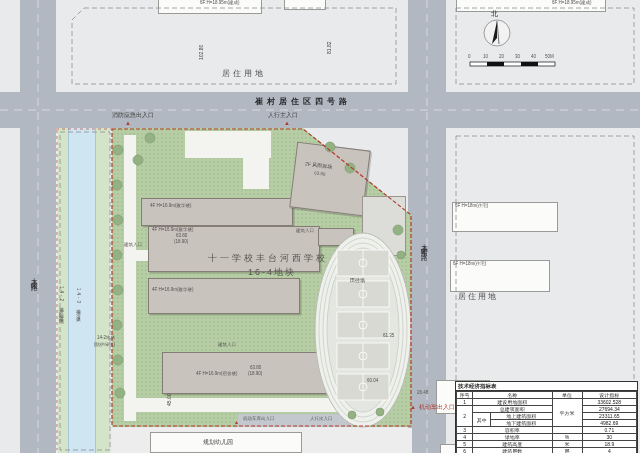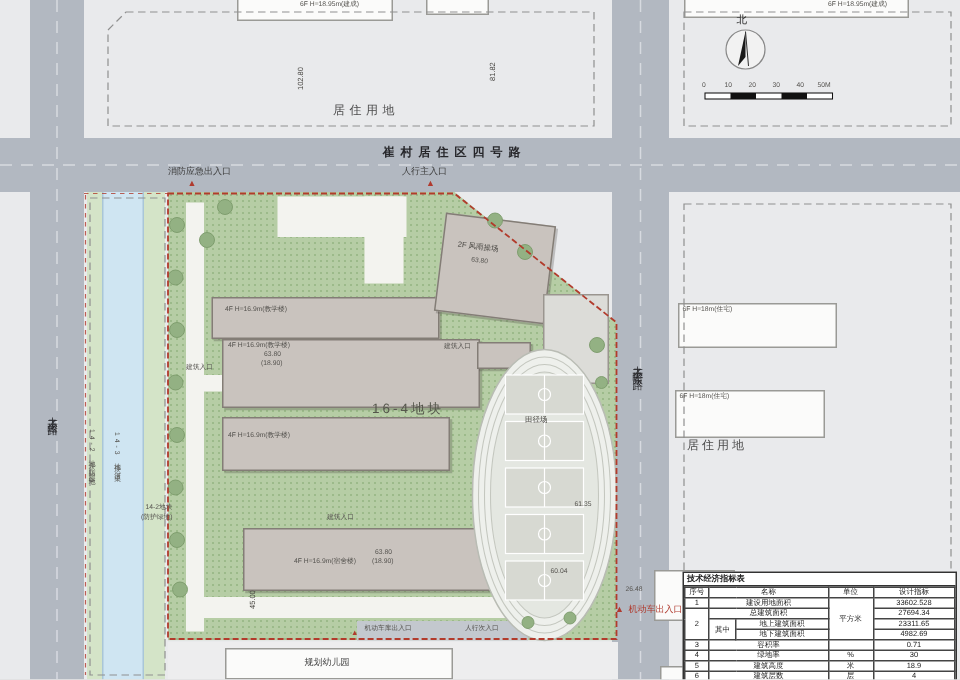--- a/index.html
+++ b/index.html
@@ -149,20 +149,21 @@
   <div class="lbl v" style="left:30px;top:272px;font-size:7px;color:#26262a;">太子峪路</div>
   <div class="lbl v" style="left:420px;top:238px;font-size:7px;color:#26262a;">太子峪东一路</div>
   <div class="lbl" style="left:222px;top:70px;font-size:8px;letter-spacing:3px;color:#4c4c4c;">居住用地</div>
   <div class="lbl" style="left:458px;top:293px;font-size:8px;letter-spacing:2px;color:#4c4c4c;">居住用地</div>
 
   <div class="lbl v micro" style="left:75px;top:288px;">14-3地块（河渠）</div>
   <div class="lbl v micro" style="left:58px;top:286px;">14-2地块（防护绿地）</div>
   <div class="lbl micro" style="left:97px;top:336px;">14-2地块</div>
   <div class="lbl micro" style="left:94px;top:343px;">(防护绿地)</div>
 
+  <div class="lbl" style="left:208px;top:254px;font-size:9px;letter-spacing:3px;color:#55564c;">十一学校丰台河西学校</div>
   <div class="lbl" style="left:248px;top:268px;font-size:9px;letter-spacing:2px;color:#55564c;">16-4地块</div>
 
   <div class="lbl" style="left:112px;top:112px;font-size:6px;">消防应急出入口</div>
   <div class="lbl red" style="left:125px;top:120px;font-size:6px;">▲</div>
   <div class="lbl" style="left:268px;top:112px;font-size:6px;">人行主入口</div>
   <div class="lbl red" style="left:284px;top:120px;font-size:6px;">▲</div>
   <div class="lbl red" style="left:419px;top:404px;font-size:6px;">机动车出入口</div>
   <div class="lbl red" style="left:410px;top:404px;font-size:6px;">▲</div>
   <div class="lbl micro" style="left:243px;top:417px;">机动车库出入口</div>
   <div class="lbl micro" style="left:310px;top:417px;">人行次入口</div>

